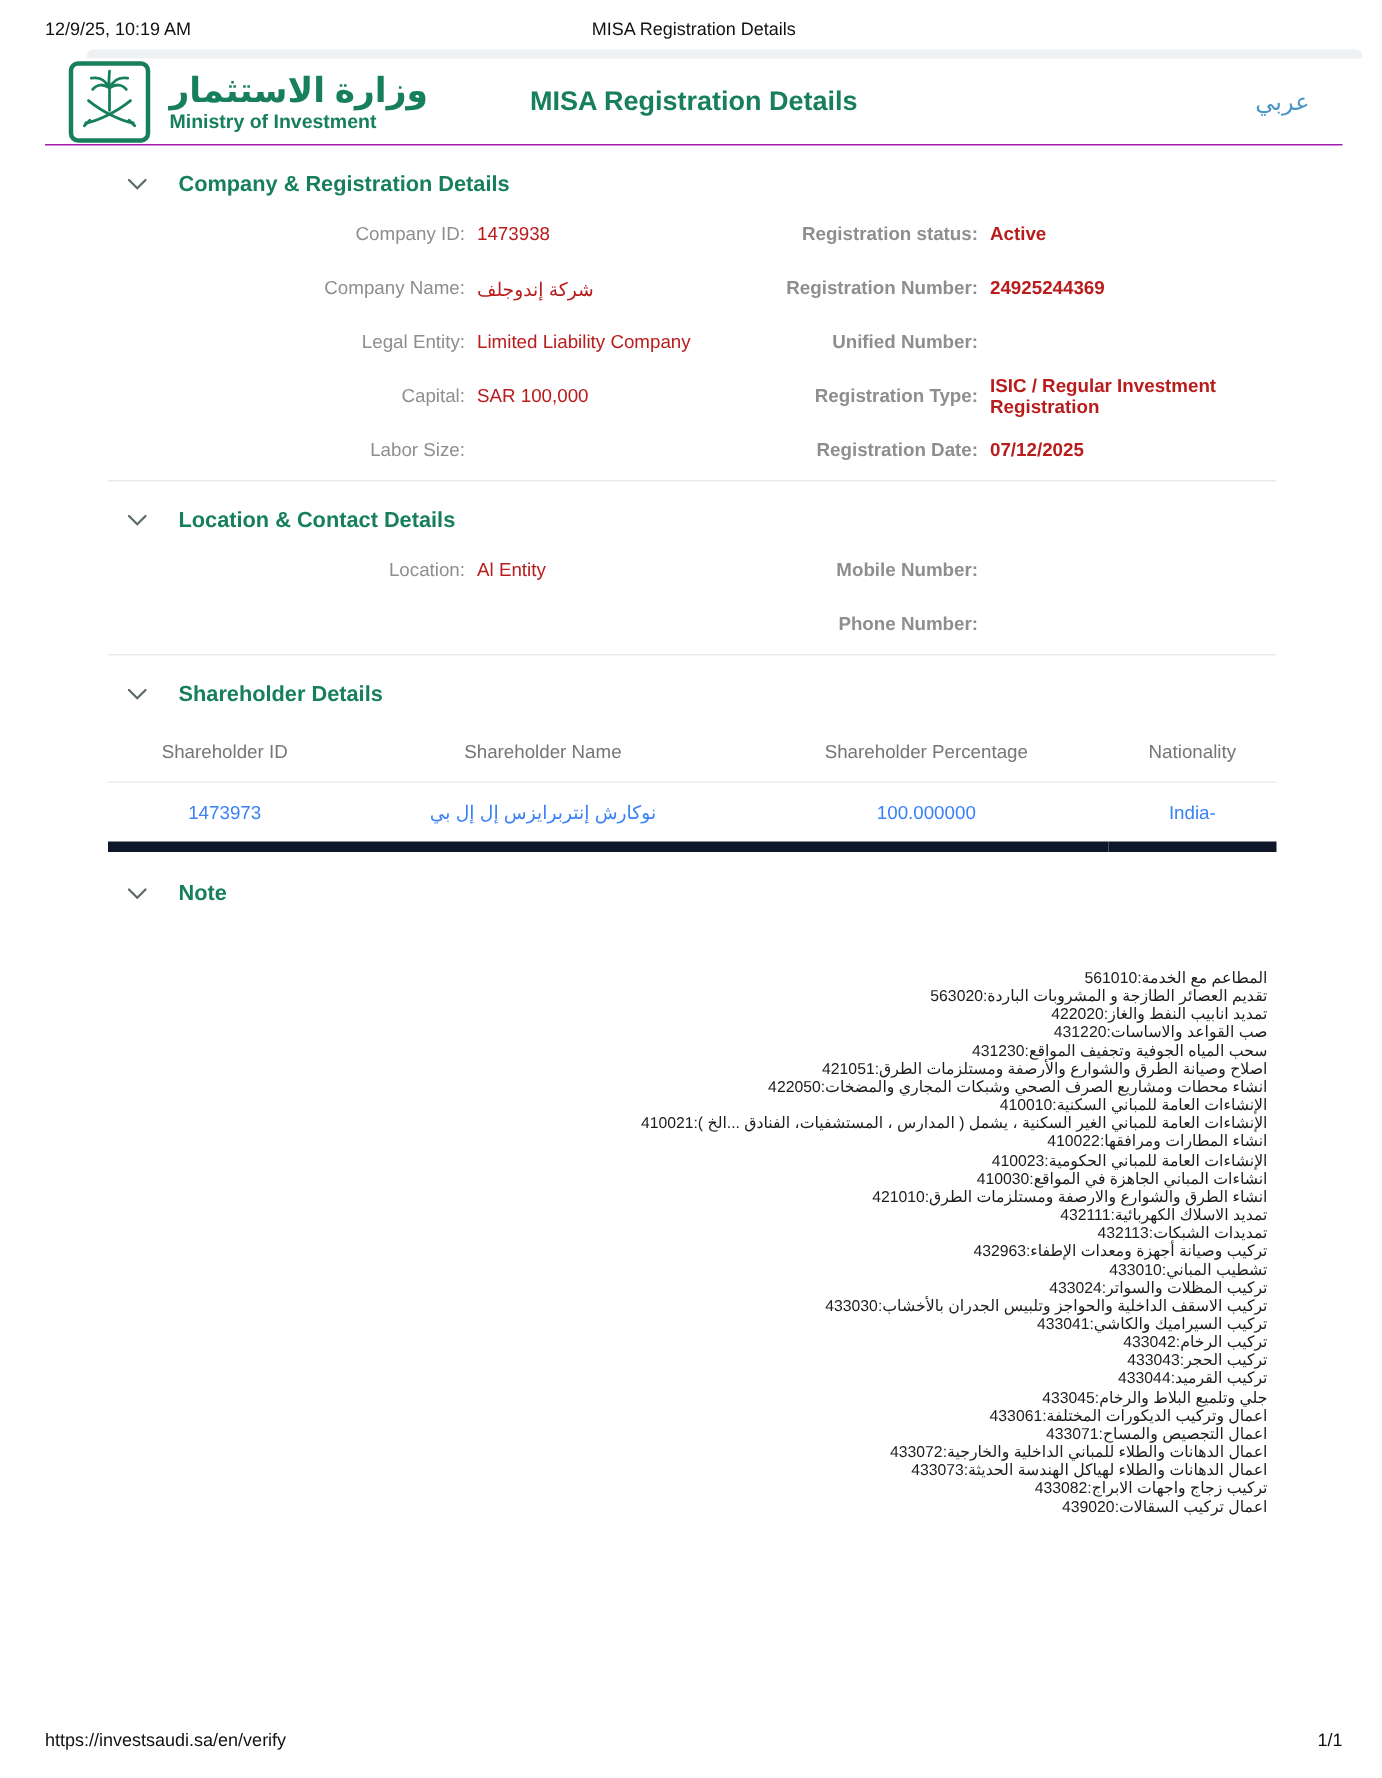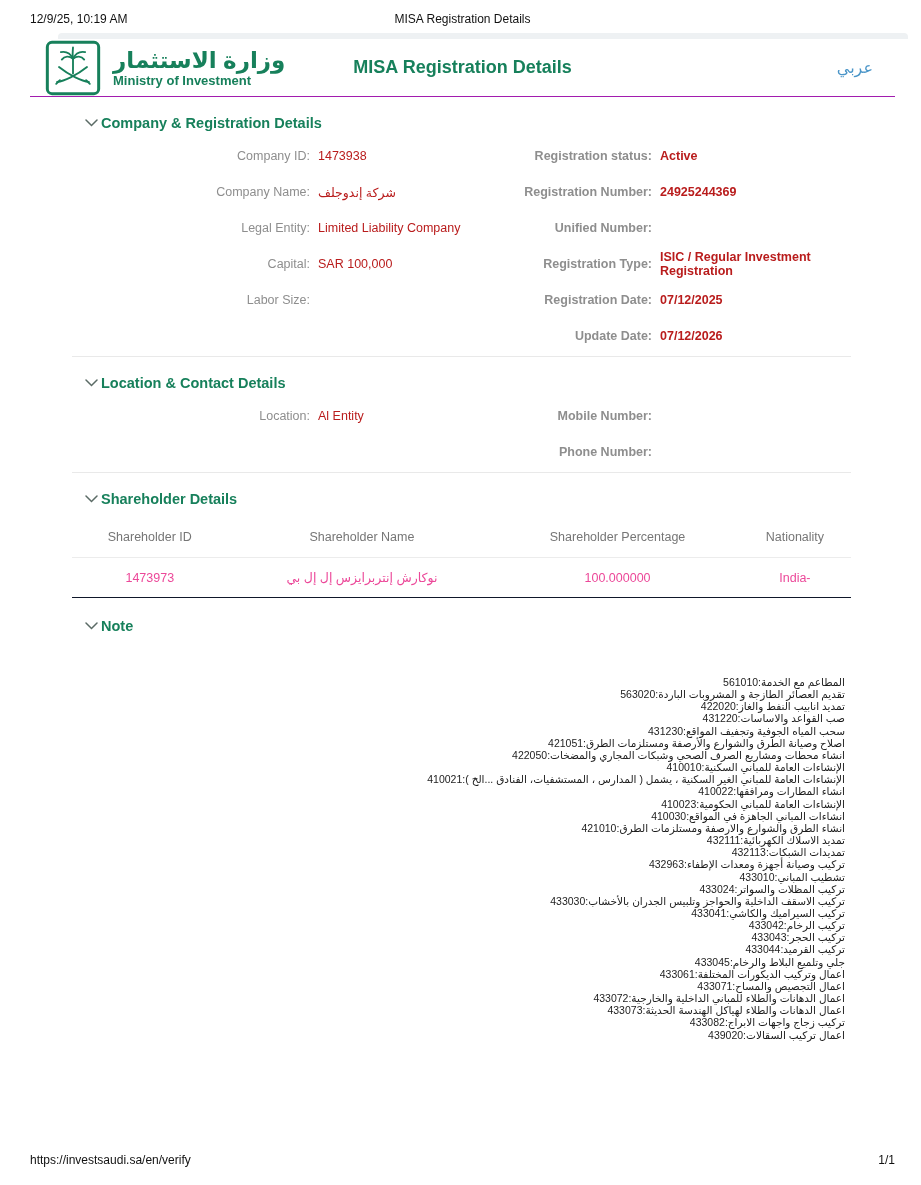--- a/index.html
+++ b/index.html
@@ -28,36 +28,36 @@
   .logo svg{display:block;}
   .logo-text{margin-left:12px;color:var(--green);}
   .logo-ar{font-size:23px;font-weight:bold;line-height:26px;direction:rtl;}
   .logo-en{font-size:13px;font-weight:bold;line-height:15px;}
   .page-title{position:absolute;left:50%;transform:translateX(-50%);font-size:18px;font-weight:bold;color:var(--green);}
   .lang-link{margin-left:auto;margin-right:22px;font-size:16px;color:var(--link-blue);text-decoration:none;cursor:pointer;direction:rtl;}
   
   .content{position:absolute;top:97px;left:72px;right:70px;}
   section{padding-bottom:2px;}
   section.bt{border-top:1px solid var(--divider);}
-  .sec-head{display:flex;align-items:center;gap:3px;margin-top:18px;height:16px;padding-left:13px;}
+  .sec-head{display:flex;align-items:center;gap:21px;margin-top:18px;height:16px;padding-left:13px;}
   .sec-head h2{font-size:14.5px;font-weight:bold;color:var(--green);}
   .chev{display:inline-flex;align-items:center;cursor:pointer;}
   
   .two-col{display:flex;margin-top:7px;}
   .col-left{width:390px;}
   .col-right{flex:1;font-weight:bold;}
   .field-row{display:flex;align-items:center;height:36px;font-size:12.5px;}
   .field-label{color:var(--label-grey);text-align:right;flex:none;}
   .col-left .field-label{width:238px;}
   .col-right .field-label{width:190px;}
   .field-value{margin-left:8px;color:#b91c1c;}
   
   .sh-table{width:100%;border-collapse:collapse;margin-top:10px;font-size:12.5px;}
   .sh-table th{color:#767676;font-weight:normal;padding:13px 4px;border-bottom:1px solid #ececec;text-align:center;}
-  .sh-table td{color:#ec4899;padding:12px 4px;border-bottom:1px solid #0f172a;text-align:center;}
+  .sh-table td{color:#3b82f6;padding:12px 4px;border-bottom:7px solid #0f172a;text-align:center;}
   
   .note-lines{margin-top:42px;text-align:right;direction:rtl;font-size:10.5px;line-height:12.15px;color:#1c1c1c;padding-right:6px;}
   .note-line{white-space:nowrap;}
 </style>
 </head>
 <body>
 
 <div class="page">
 
   <div class="print-header">
@@ -140,24 +140,20 @@
               <span class="field-label">Unified Number:</span>
               <span class="field-value"></span>
             </div>
             <div class="field-row">
               <span class="field-label">Registration Type:</span>
               <span class="field-value">ISIC / Regular Investment Registration</span>
             </div>
             <div class="field-row">
               <span class="field-label">Registration Date:</span>
               <span class="field-value">07/12/2025</span>
-            </div>
-            <div class="field-row">
-              <span class="field-label">Update Date:</span>
-              <span class="field-value">07/12/2026</span>
             </div>
           </div>
       </div>
     </section>
 
     <section class="bt">
       <div class="sec-head">
         <span class="chev">
           <svg width="13" height="8" viewBox="0 0 13 8">
               <path d="M1 1 L6.5 6.5 L12 1" stroke="#5b6b66" stroke-width="1.5" fill="none" stroke-linecap="round"></path>

